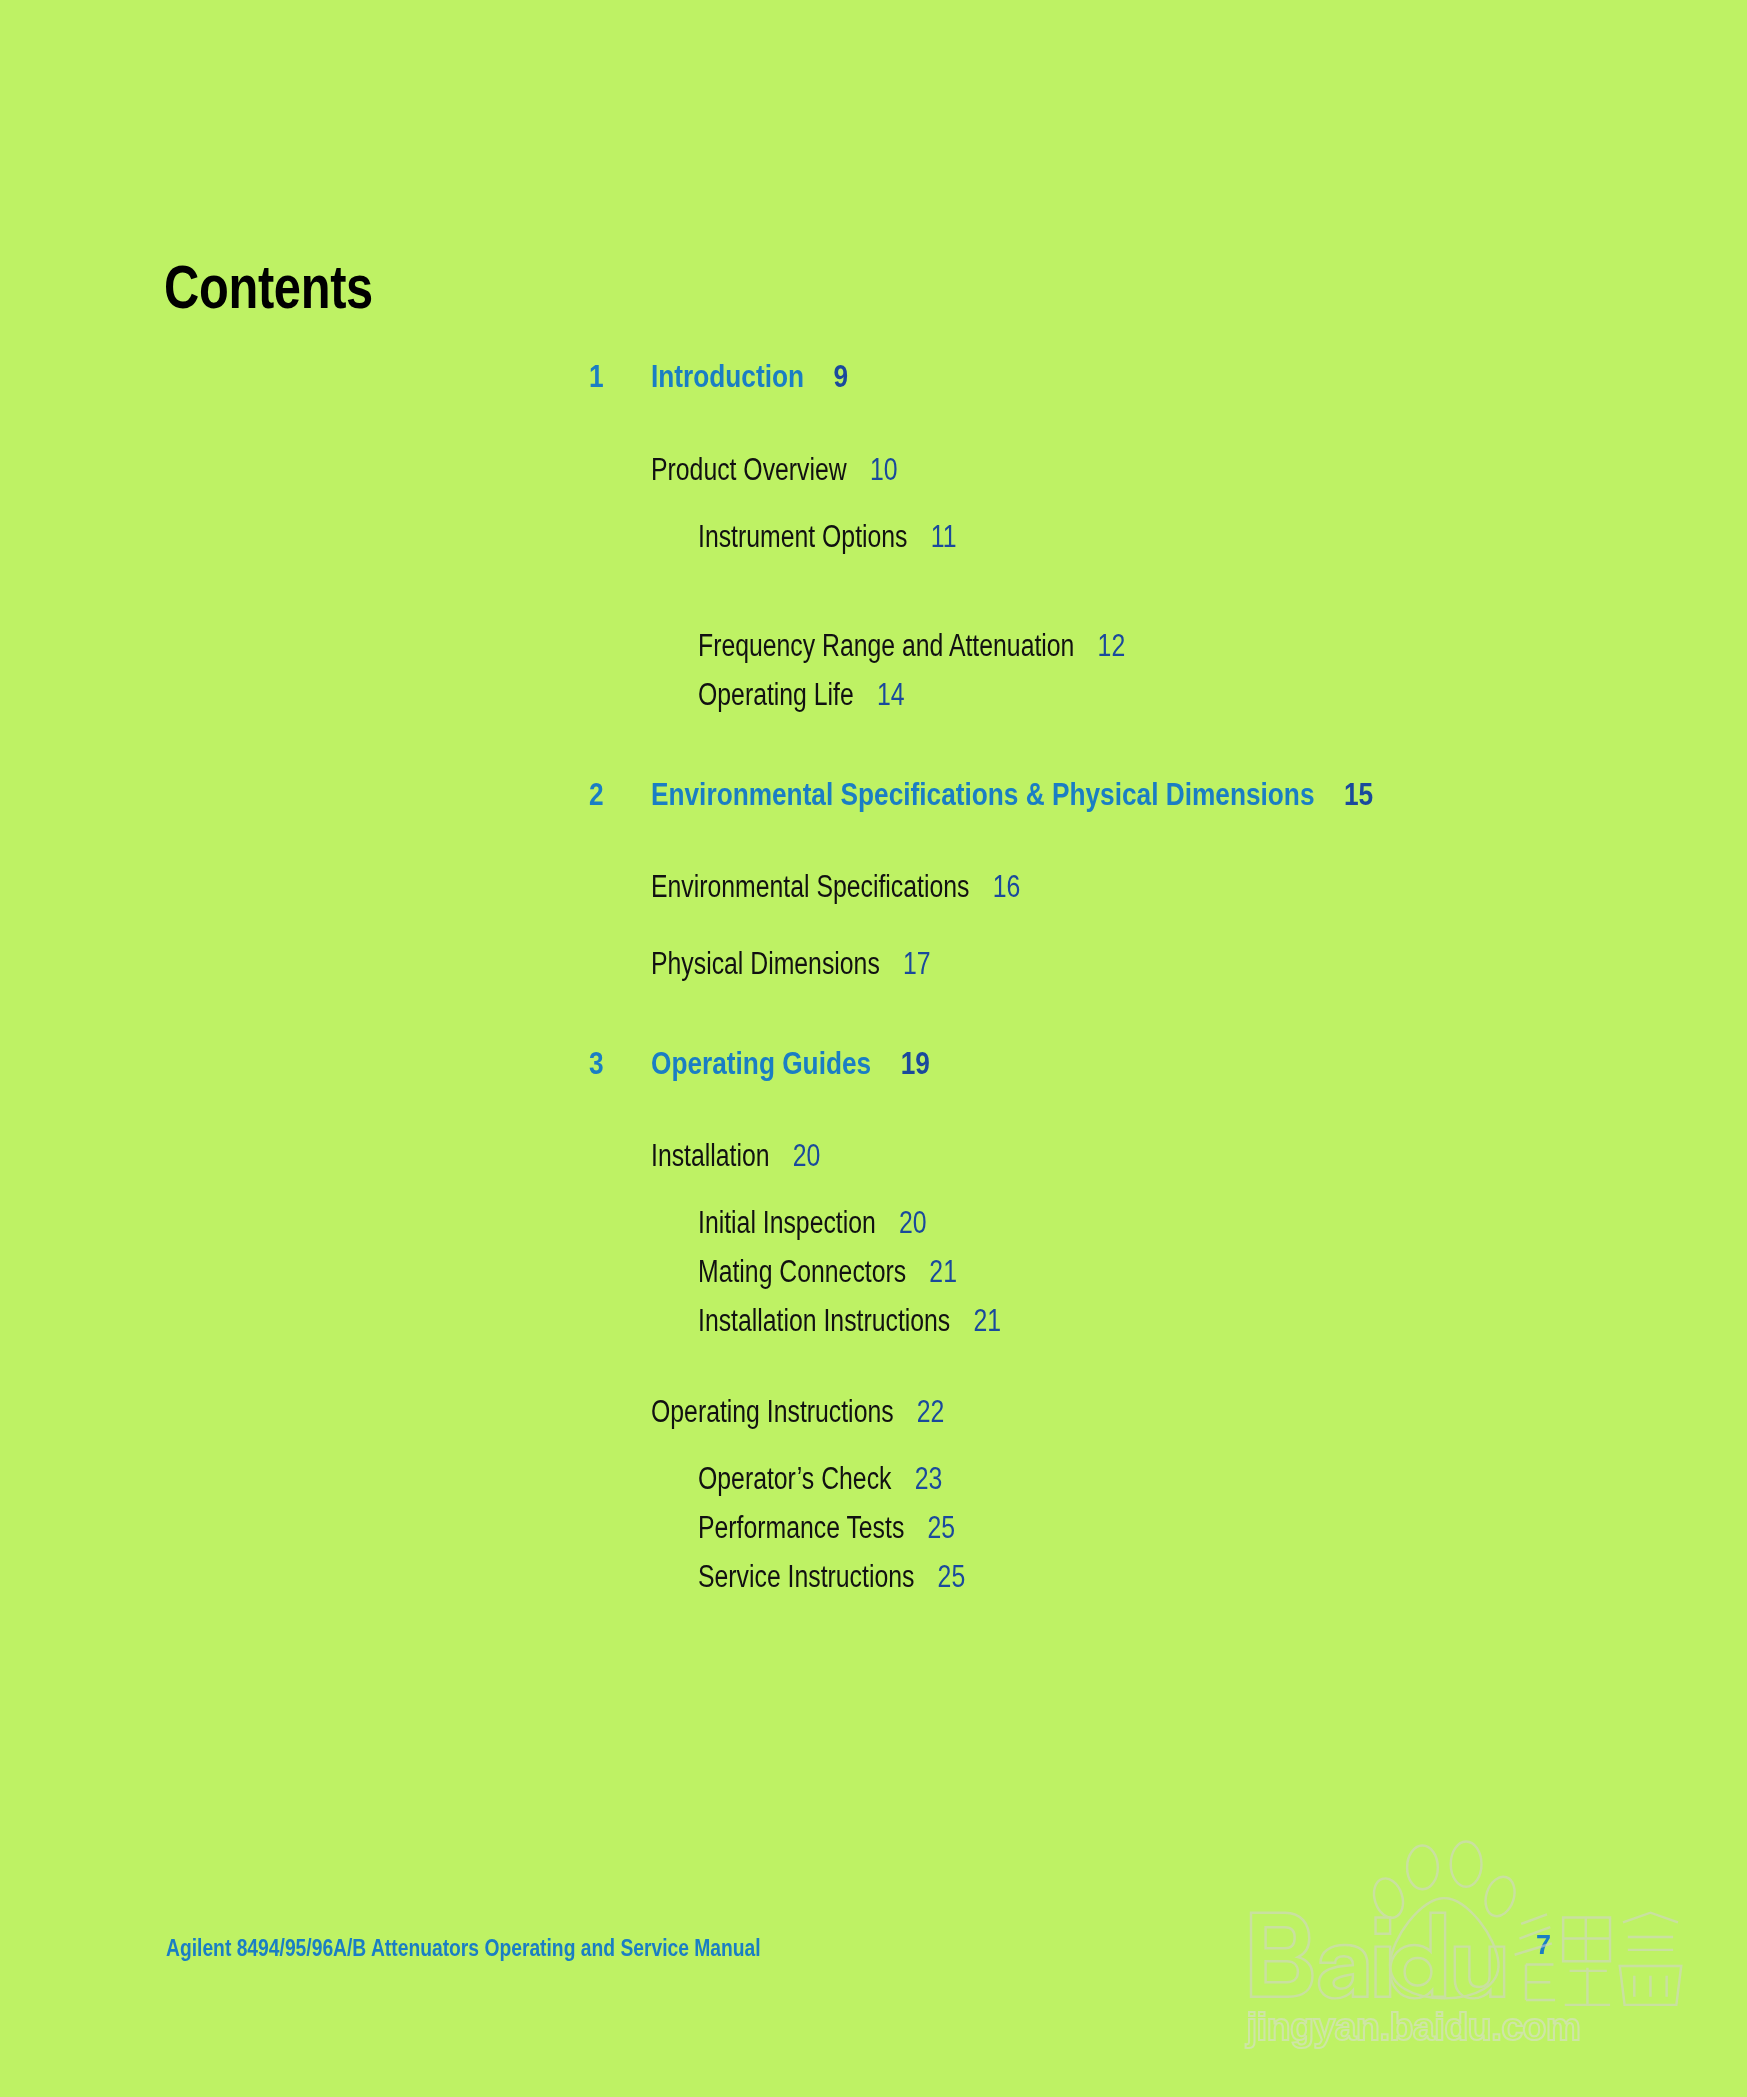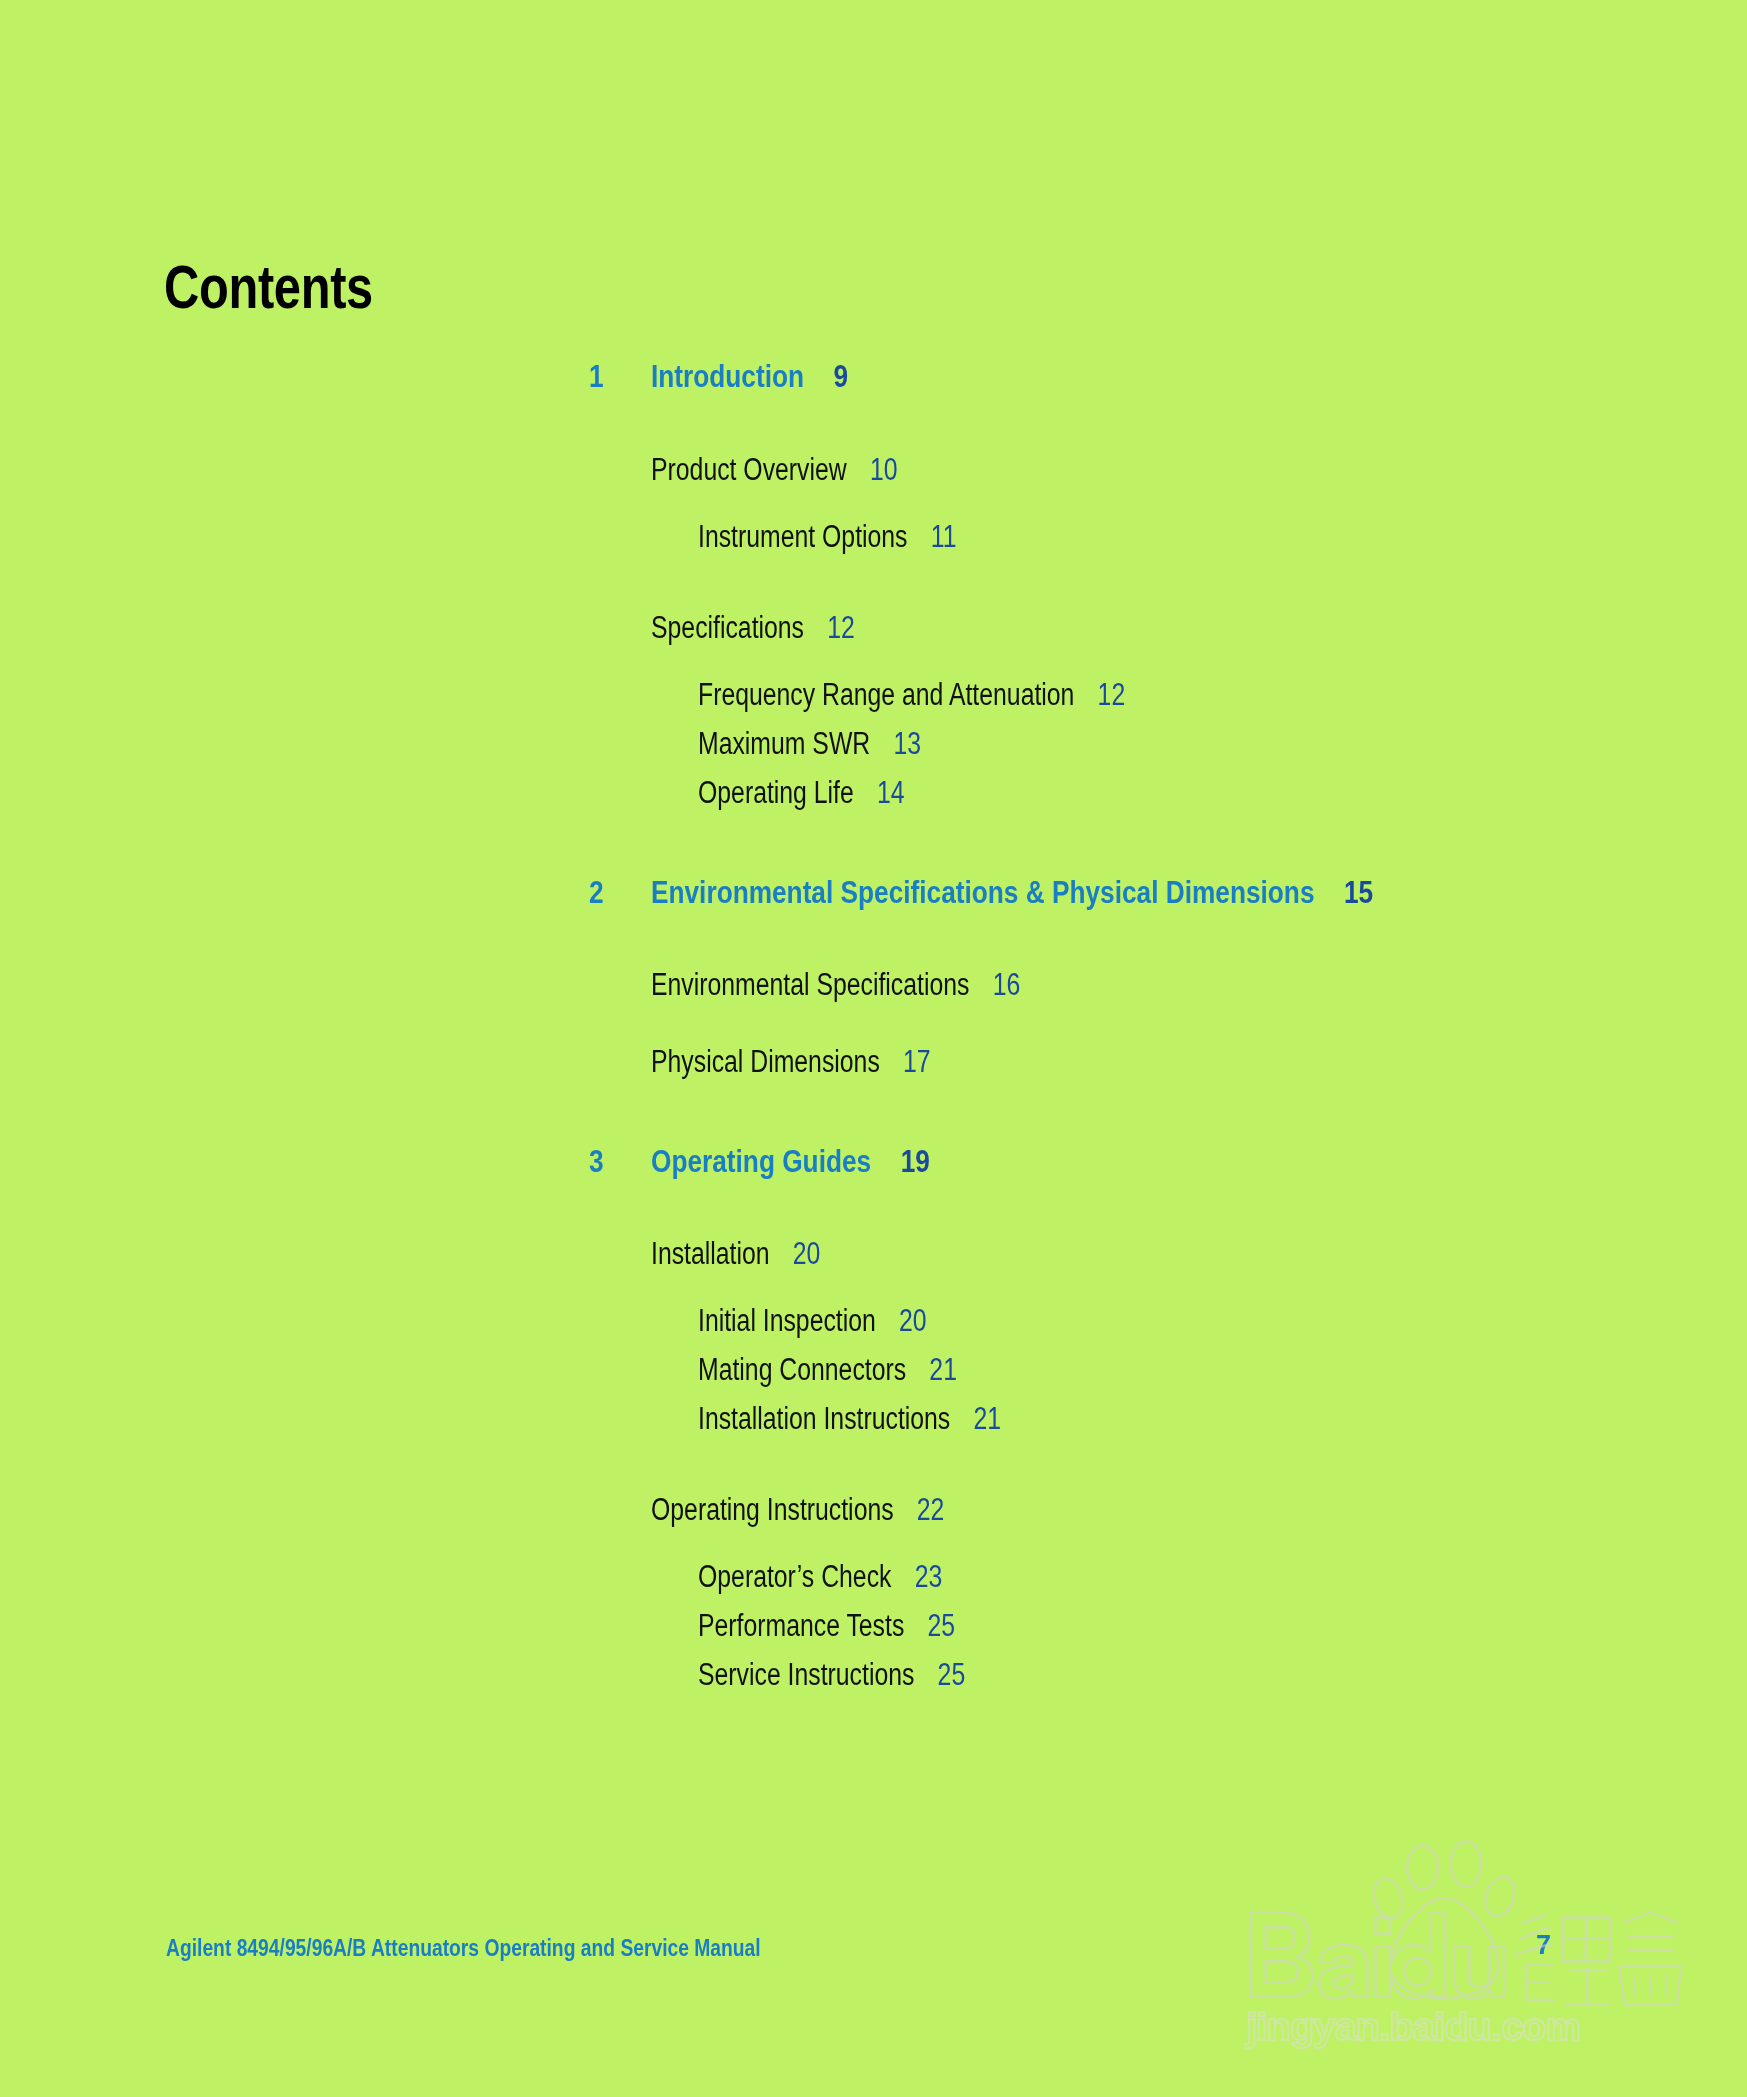--- a/index.html
+++ b/index.html
@@ -166,29 +166,23 @@
         </div>
         <div class="gap-md"></div>
         <div class="entry lvl1">
           <div class="entry-inner"><span>Product Overview</span><span class="entry-page">10</span></div>
         </div>
         <div class="gap-sm"></div>
         <div class="entry lvl2">
           <div class="entry-inner"><span>Instrument Options</span><span class="entry-page">11</span></div>
         </div>
         <div class="gap-lg"></div>
-        <div class="entry lvl1">
-          <div class="entry-inner"><span>Specifications</span><span class="entry-page">12</span></div>
-        </div>
         <div class="gap-sm"></div>
         <div class="entry lvl2">
           <div class="entry-inner"><span>Frequency Range and Attenuation</span><span class="entry-page">12</span></div>
-        </div>
-        <div class="entry lvl2">
-          <div class="entry-inner"><span>Maximum SWR</span><span class="entry-page">13</span></div>
         </div>
         <div class="entry lvl2">
           <div class="entry-inner"><span>Operating Life</span><span class="entry-page">14</span></div>
         </div>
       </div>
       <div class="chapter-block">
         <div class="gap-xl"></div>
         <div class="chapter-head">
           <div class="chapter-num">2</div>
           <div class="chapter-title"><span>Environmental Specifications &amp; Physical Dimensions</span><span class="chapter-page">15</span></div>

